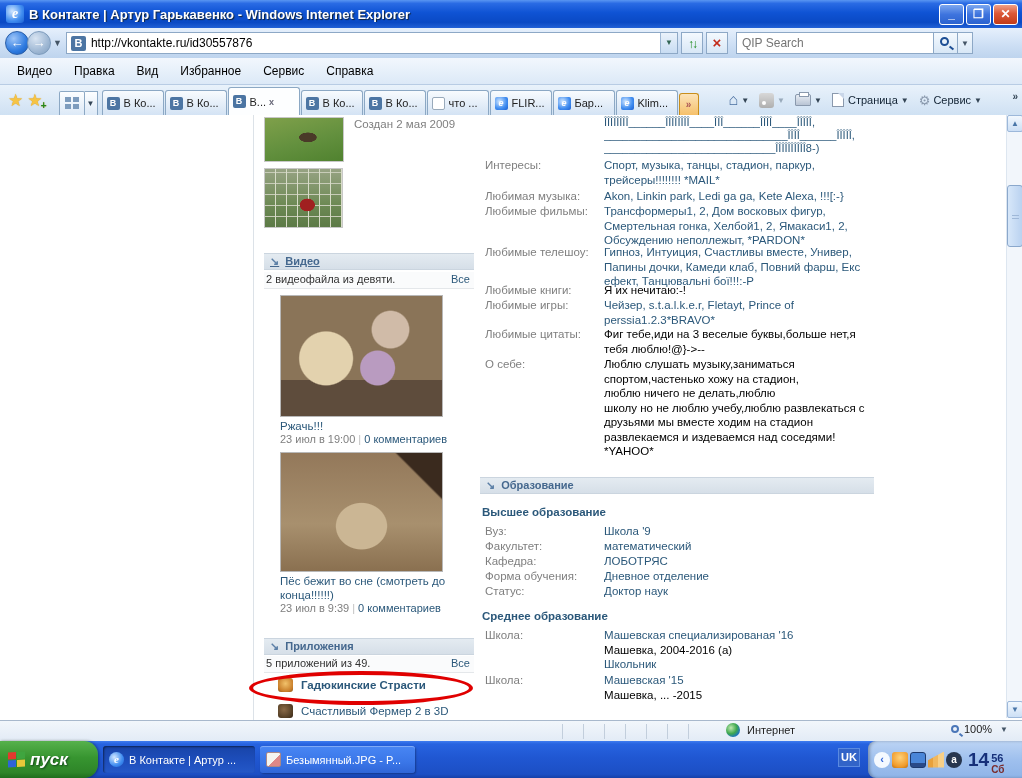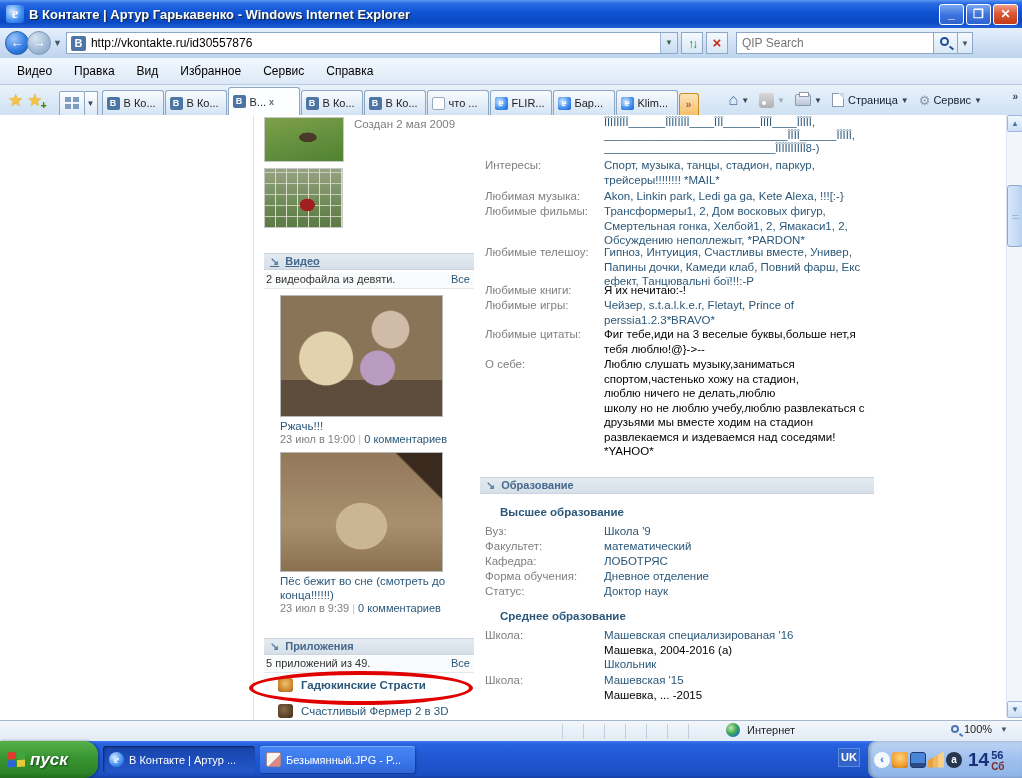--- a/index.html
+++ b/index.html
@@ -147,21 +147,21 @@
   .app-ico { width:15px; height:14px; border-radius:3px; margin-right:8px; }
   .app-ico.i0 { background:radial-gradient(circle at 50% 40%,#F2C26B,#C87E2A 70%,#8A5415); }
   .app-ico.i1 { background:radial-gradient(circle at 40% 40%,#8A6A48,#4E3category A220 75%,#2E1A10); background:radial-gradient(circle at 40% 40%,#8A6A48,#4E3A22 75%,#2E1A10); }
 
   .annotation { position:absolute; left:249px; top:556px; width:224px; height:34px; border:4px solid #E00000;
     border-radius:50%; pointer-events:none; }
 
   .frow { position:absolute; left:0; width:100%; line-height:14.5px; }
   .frow .flabel { position:absolute; left:5px; top:0; width:118px; color:#7F7F7F; }
   .frow .fvalue { position:absolute; left:124px; top:0; width:264px; white-space:pre-wrap; }
-  .edu-sub { position:absolute; left:20px; color:#2B587A; font-weight:bold; font-size:11.5px; }
+  .edu-sub { position:absolute; left:2px; color:#2B587A; font-weight:bold; font-size:11.5px; }
   .ascii { position:absolute; left:124px; top:1px; width:266px; color:#2B587A; line-height:12.8px;
     font-size:11px; white-space:pre; overflow:hidden; }
 
   
   .scrollbar { position:absolute; right:0; top:115px; width:16px; height:603px; background:#F2F6FB; border-left:1px solid #DDE6F0; }
   .sb-btn { position:absolute; left:0; width:16px; height:17px; border:1px solid #9DB8DA; border-radius:2px;
     background:linear-gradient(180deg,#F2F8FE,#CCDFF5); color:#4A76A8; font-size:8px; text-align:center; line-height:15px; }
   .sb-up { top:0; } .sb-down { bottom:0; }
   .sb-thumb { position:absolute; left:0; top:70px; width:16px; height:62px; border:1px solid #8BA8CC; border-radius:3px;
     background:linear-gradient(90deg,#D7E7F9,#BAD2F0); }
@@ -209,21 +209,21 @@
     border:1px solid #5A8AE0; color:#fff; font:bold 11px/17px "Liberation Sans",sans-serif; text-align:center; }
   .tray { position:absolute; left:868px; top:0; width:154px; height:37px; border-radius:8px 0 0 8px;
     background:linear-gradient(180deg,#BCD4F4 0%,#9FC0EE 50%,#8FB4E8 100%); box-shadow:inset 2px 0 3px rgba(0,0,0,.25);
     display:flex; align-items:center; padding-left:6px; }
   .tray-ico { width:16px; height:16px; margin-right:2px; border-radius:3px; }
   .ti-chev { border-radius:50%; background:#F4F9FF; color:#2F64D8; font:bold 11px/15px "Liberation Sans",sans-serif; text-align:center; }
   .ti-qip { background:radial-gradient(circle at 50% 35%,#FFD27A,#F09A2A 70%,#B86A10); }
   .ti-mon { background:linear-gradient(180deg,#4A86D8 0 70%,#2A4A88 70%); border:1px solid #1E3A6E; }
   .ti-sig { background:linear-gradient(90deg,#E8A13C 0 30%,#F0B860 30% 60%,#F8D088 60%); clip-path:polygon(0 100%,0 55%,100% 0,100% 100%); border-radius:0; }
   .ti-a { border-radius:50%; background:#27364F; color:#fff; font:bold 10px/16px "Liberation Sans",sans-serif; text-align:center; }
-  .clock { display:flex; align-items:center; margin-left:4px; color:#16307A; }
+  .clock { display:flex; align-items:flex-end; margin-left:4px; color:#16307A; }
   .clock-h { font-size:19px; font-weight:bold; line-height:30px; }
   .clock-col { display:flex; flex-direction:column; margin-left:2px; margin-top:3px; line-height:11px; }
   .clock-m { font-size:11px; font-weight:bold; }
   .clock-d { font-size:10px; font-weight:bold; color:#7B2B2B; }
 </style>
 </head>
 <body>
 
 <div class="screen">
 

